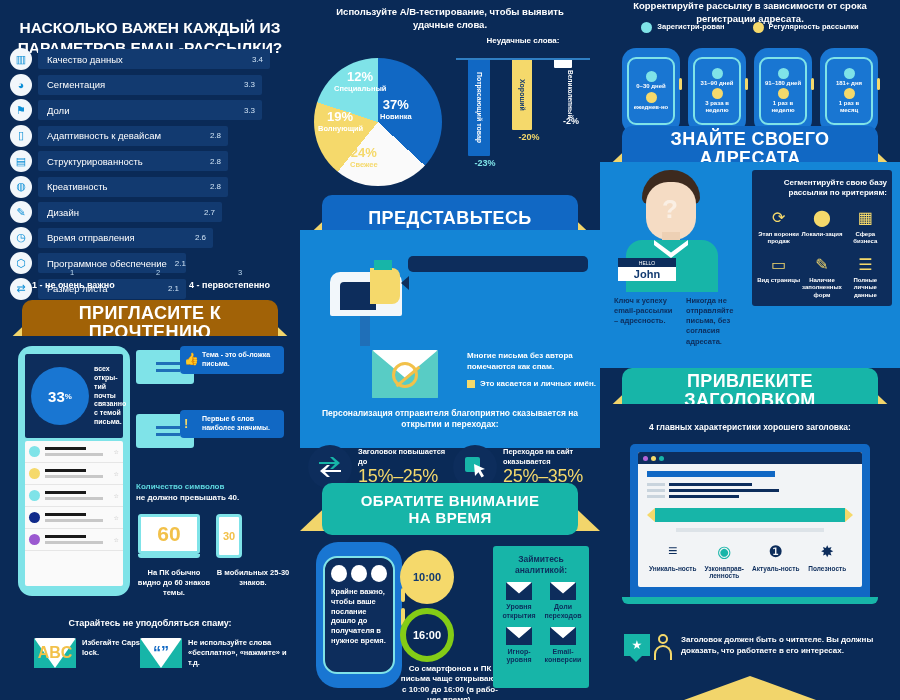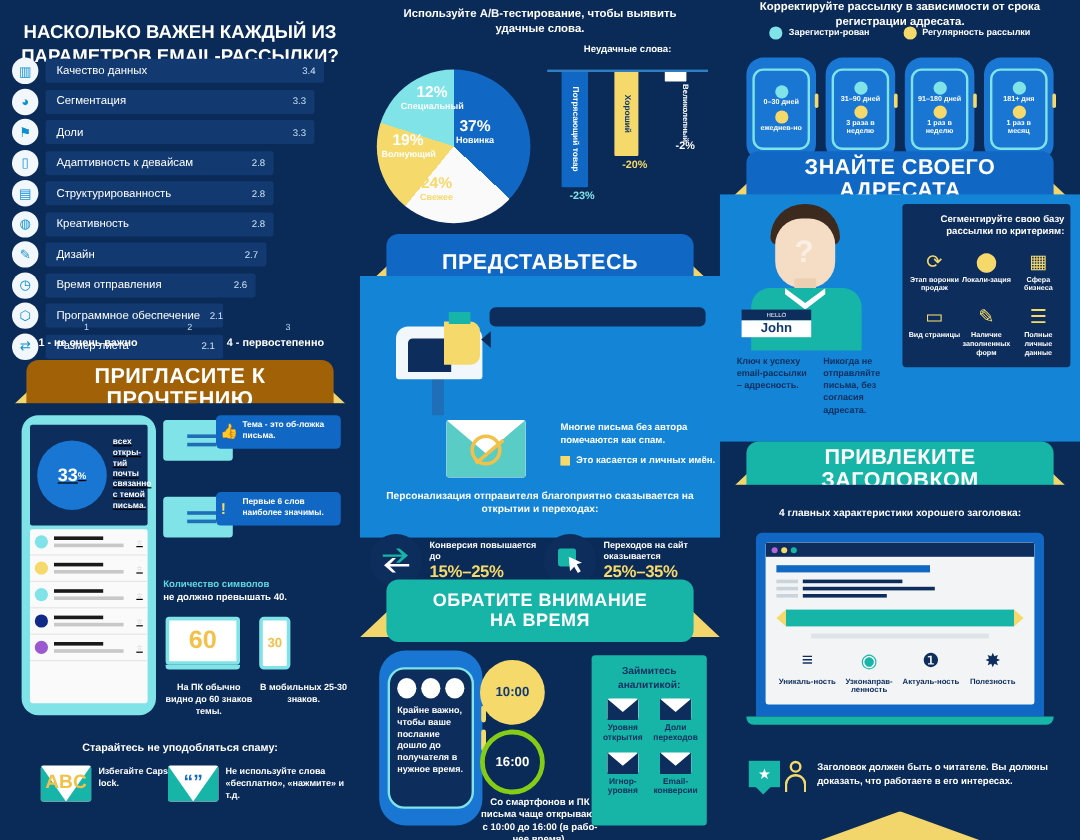--- a/index.html
+++ b/index.html
@@ -45,21 +45,21 @@
   .ticks { position:relative; height:12px; color:#bcd9f0; font-size:7.5px; }
   .ticks span { position:absolute; }
   .legend2 { display:flex; justify-content:space-between; color:#fff; font-size:9px;
       font-weight:bold; padding:0 22px; }
 
   #a-ribbon { top:300px; }
   #a-ribbon .plate { background:#a16207; }
   .a-body { position:absolute; top:336px; left:0; width:300px; height:364px; background:#0a2a57; }
 
   .phone { position:absolute; left:18px; top:10px; width:112px; height:250px;
-      background:#7fe3e8; border-radius:14px; padding:8px 7px;text-decoration:underline; }
+      background:#7fe3e8; border-radius:14px; padding:8px 7px; }
   .phone .scr-top { background:#0d2d5c; height:84px; border-radius:2px; display:flex;
       align-items:center; padding:6px; }
   .donut { width:58px; height:58px; border-radius:50%; background:#1976d2;
       display:flex; align-items:center; justify-content:center; color:#fff;
       font-size:15px; font-weight:bold; flex:0 0 58px; }
   .donut sup { font-size:8px; }
   .scr-top p { color:#fff; font-size:7px; font-weight:bold; line-height:1.25; margin-left:5px; }
   .maillist { background:#fafafa; margin-top:3px; height:145px; overflow:hidden; border-radius:2px; }
   .mailrow { display:flex; align-items:center; padding:5px 4px; border-bottom:1px solid #e6e6e6; }
   .mdot { width:11px; height:11px; border-radius:50%; flex:0 0 11px; margin-right:5px; }
@@ -163,21 +163,21 @@
   .spam-txt .li { display:flex; align-items:flex-start; margin-top:6px; }
   .spam-txt .sq { width:8px; height:8px; background:#f5d96b; flex:0 0 8px; margin:2px 5px 0 0; }
 
   .persnote { position:absolute; top:178px; width:100%; text-align:center; color:#fff;
       font-size:8.5px; font-weight:bold; line-height:1.35; padding:0 10px; }
   .convrow { position:absolute; top:215px; left:0; width:300px; display:flex; padding:0 8px; gap:6px; }
   .convitem { display:flex; align-items:center; flex:1; }
   .cdisc { width:44px; height:44px; border-radius:50%; background:#0d2d5c; flex:0 0 44px;
       display:flex; align-items:center; justify-content:center; margin-right:6px; }
   .convitem .tt { color:#fff; font-size:7.5px; font-weight:bold; line-height:1.25; }
-  .convitem .nn { color:#f5d96b; font-size:14px; font-weight:bold; letter-spacing:-.3px; }
+  .convitem .nn { color:#f5d96b; font-size:18px; font-weight:normal; letter-spacing:-.3px; }
 
   #b-ribbon2 { top:483px; }
   #b-ribbon2 .plate { background:#17b5a8; height:52px; flex-direction:column; }
   #b-ribbon2 .plate span { font-size:15px; line-height:1.15; }
   .b-body2 { position:absolute; top:536px; left:0; width:300px; height:164px; background:#0a2a57; }
 
   .watchbig { position:absolute; left:16px; top:6px; width:86px; height:146px;
       background:#1976d2; border-radius:22px; }
   .watchbig .face { position:absolute; left:7px; top:14px; right:7px; bottom:14px;
       background:#0d2d5c; border:2px solid #7fe3e8; border-radius:14px; padding:7px 6px; }
@@ -186,21 +186,21 @@
   .watchbig p { color:#fff; font-size:7.5px; font-weight:bold; line-height:1.3; }
   .watchbig .crown { position:absolute; right:-3px; top:46px; width:4px; height:14px;
       background:#f5d96b; border-radius:2px; }
   .watchbig .crown2 { position:absolute; right:-3px; top:66px; width:4px; height:18px;
       background:#f5d96b; border-radius:2px; }
 
   .clocks { position:absolute; left:100px; top:14px; width:64px; }
   .clk { width:54px; height:54px; border-radius:50%; display:flex; align-items:center;
       justify-content:center; font-size:11px; font-weight:bold; }
   .clk.fill { background:#f5d96b; color:#123a70; }
-  .clk.out { border:4px solid #84cc16; color:#fff; margin-top:4px; }
+  .clk.out { border:6px solid #84cc16; color:#fff; margin-top:4px; }
   .clocktxt { position:absolute; left:100px; top:128px; width:100px; color:#fff;
       font-size:8px; font-weight:bold; line-height:1.3; text-align:center; }
 
   .anal { position:absolute; left:193px; top:10px; width:96px; height:142px;
       background:#17b5a8; border-radius:3px; padding:8px 4px; }
   .anal h4 { color:#0d2d5c; font-size:8.5px; text-align:center; line-height:1.25; margin-bottom:7px; }
   .anal .g { display:flex; flex-wrap:wrap; }
   .anal .cell { width:50%; text-align:center; margin-bottom:7px; }
   .anal .ei { width:26px; height:18px; margin:0 auto 3px; position:relative; }
   .anal .ei .b2 { position:absolute; inset:0; background:#fff; border-radius:2px; }
@@ -604,21 +604,21 @@
 
     <div class="convrow">
       <div class="convitem">
         <div class="cdisc">
           <svg width="26" height="24" viewBox="0 0 26 24" aria-hidden="true">
             <path d="M2 7h16l-5-5 3 0 7 6-7 6-3 0 5-5H2z" fill="#17b5a8"></path>
             <path d="M24 17H8l5 5-3 0-7-6 7-6 3 0-5 5h16z" fill="#ffffff"></path>
           </svg>
         </div>
         <div>
-          <div class="tt">Конверсия повышается до</div>
+          <div class="tt">Заголовок повышается до</div>
           <div class="nn">15%–25%</div>
         </div>
       </div>
       <div class="convitem">
         <div class="cdisc">
           <svg width="24" height="24" viewBox="0 0 24 24" aria-hidden="true">
             <rect x="2" y="2" width="15" height="15" rx="2" fill="#17b5a8"></rect>
             <path d="M11 9l11 5-4.4 1.3L21 21l-2.5 1.6-3-5.3L12 21z" fill="#ffffff"></path>
           </svg>
         </div>

